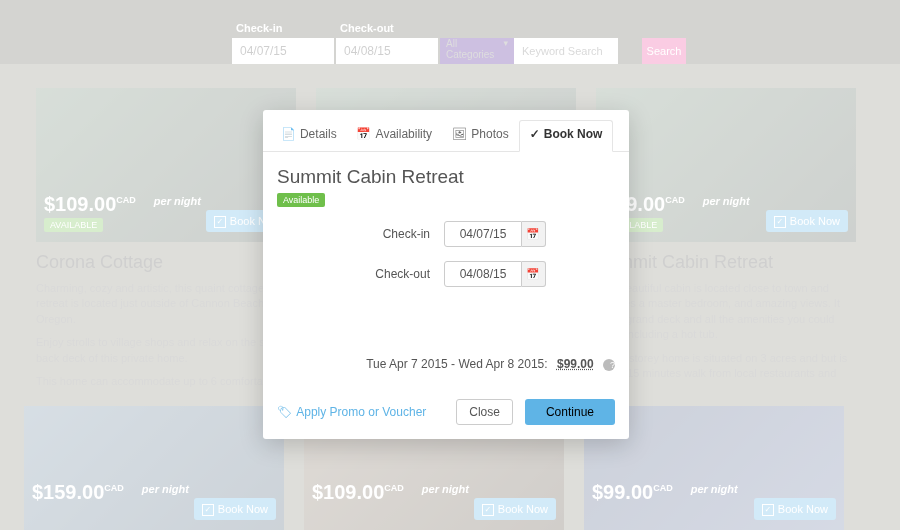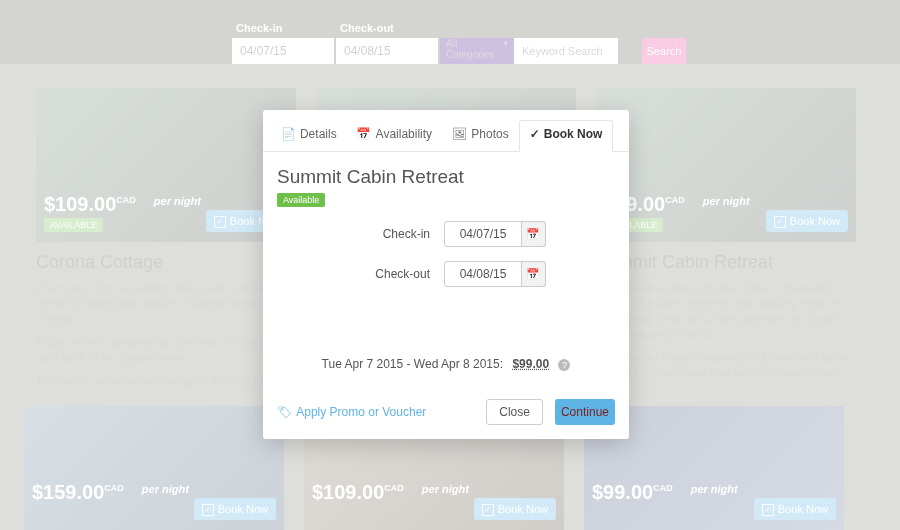--- a/index.html
+++ b/index.html
@@ -269,21 +269,21 @@
       border-radius: 0 3px 3px 0;
       background: #f2f2f2;
       display: flex;
       align-items: center;
       justify-content: center;
       font-size: 11px;
       color: #777;
       cursor: pointer;
     }
     .modal .summary {
-      text-align: center;
+      text-align: right;
       font-size: 12px;
       color: #555;
       margin: 70px 0 14px;
     }
     .modal .summary .price {
       font-weight: 700;
       text-decoration: underline dotted;
       margin-left: 6px;
     }
     .modal .summary .q {
@@ -320,23 +320,23 @@
       background: #fff;
       color: #555;
       font-size: 12px;
       padding: 5px 12px;
       border-radius: 3px;
       cursor: pointer;
     }
     .modal .btn-continue {
       border: none;
       background: #5fb4e6;
-      color: #7f1d1d;
-      font-size: 12px;
-      padding: 6px 6px;
+      color: #000000;
+      font-size: 12px;
+      padding: 6px 21px;
       border-radius: 3px;
       cursor: pointer;
     }
     .ico { font-style: normal; }
   </style>
 </head>
 <body>
 
 <div class="search-bar">
   <div class="group">

